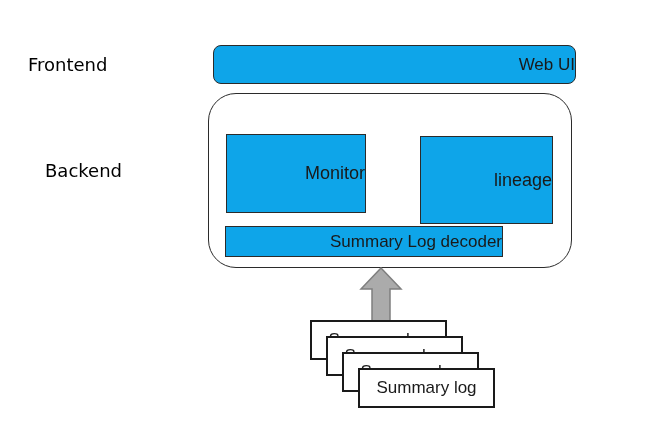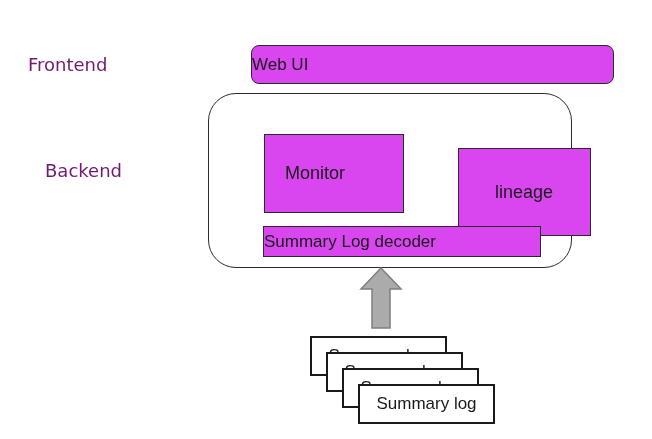--- a/index.html
+++ b/index.html
@@ -13,38 +13,37 @@
     height: 439px;
     background: #ffffff;
     overflow: hidden;
     font-family: "Liberation Sans", sans-serif;
     color: #1a1a1a;
   }
   .row-label {
     position: absolute;
     font-family: "DejaVu Sans", sans-serif;
     font-size: 18px;
-    color: #701a75;
+    color: #000000;
     white-space: nowrap;
   }
   #frontend-label { left: 28px; top: 54px; }
   #backend-label  { left: 45px; top: 160px; }
 
   .box {
     position: absolute;
     box-sizing: border-box;
-    background: #d946ef;
+    background: #0ea5e9;
     border: 1px solid #2b2b2b;
     display: flex;
     align-items: center;
-    justify-content: flex-start;
+    justify-content: flex-end;
     font-size: 17px;
     color: #1a1a1a;
     white-space: nowrap;
-    margin-left: 38px;
   }
 
   #webui-box {
     left: 213px; top: 45px;
     width: 363px; height: 39px;
     border-radius: 8px;
     z-index: 2;
   }
 
   #backend-container {
@@ -52,21 +51,21 @@
     box-sizing: border-box;
     left: 208px; top: 93px;
     width: 364px; height: 175px;
     border: 1px solid #2b2b2b;
     border-radius: 28px;
     background: #ffffff;
     z-index: 1;
   }
 
   #monitor-box { left: 226px; top: 134px; width: 140px; height: 79px; z-index: 2; font-size: 18px; padding-left: 20px; }
-  #lineage-box { left: 420px; top: 148px; width: 133px; height: 88px; z-index: 2; font-size: 18px; padding-left: 36px; }
+  #lineage-box { left: 420px; top: 136px; width: 133px; height: 88px; z-index: 2; font-size: 18px; padding-left: 36px; }
   #decoder-box { left: 225px; top: 226px; width: 278px; height: 31px; z-index: 2; }
 
   #up-arrow {
     position: absolute;
     left: 359px; top: 267px;
     width: 44px; height: 62px;
     z-index: 3;
   }
 
   .stack-box {
@@ -75,21 +74,20 @@
     width: 137px; height: 40px;
     background: #ffffff;
     border: 2px solid #1a1a1a;
     display: flex;
     align-items: center;
     justify-content: center;
     font-size: 17px;
     color: #1a1a1a;
     white-space: nowrap;
     overflow: hidden;
-    margin-top: 16px;
   }
   #stack-box-0 { left: 310px; top: 320px; z-index: 4; }
   #stack-box-1 { left: 326px; top: 336px; z-index: 5; }
   #stack-box-2 { left: 342px; top: 352px; z-index: 6; }
   #stack-box-3 { left: 358px; top: 368px; z-index: 7; }
 </style>
 </head>
 <body>
 
 <div id="canvas">

